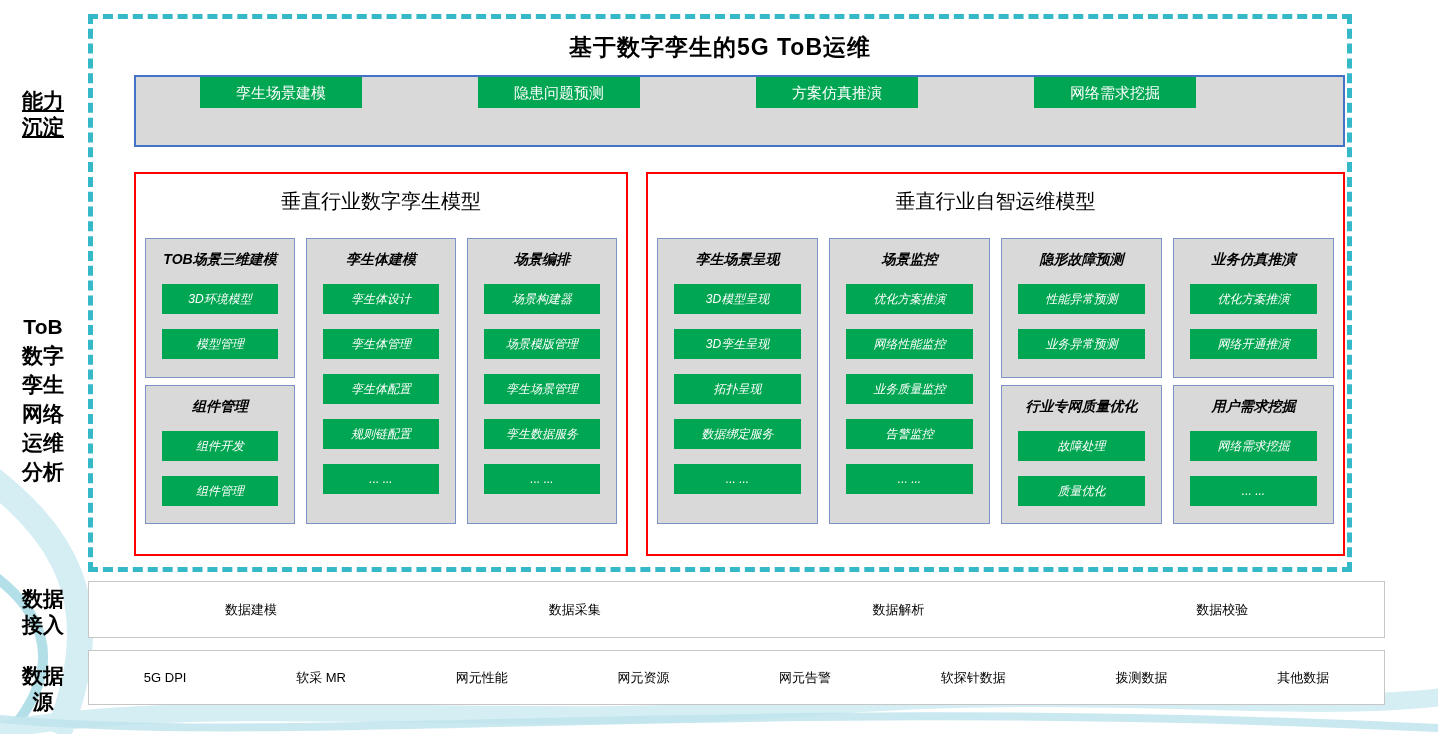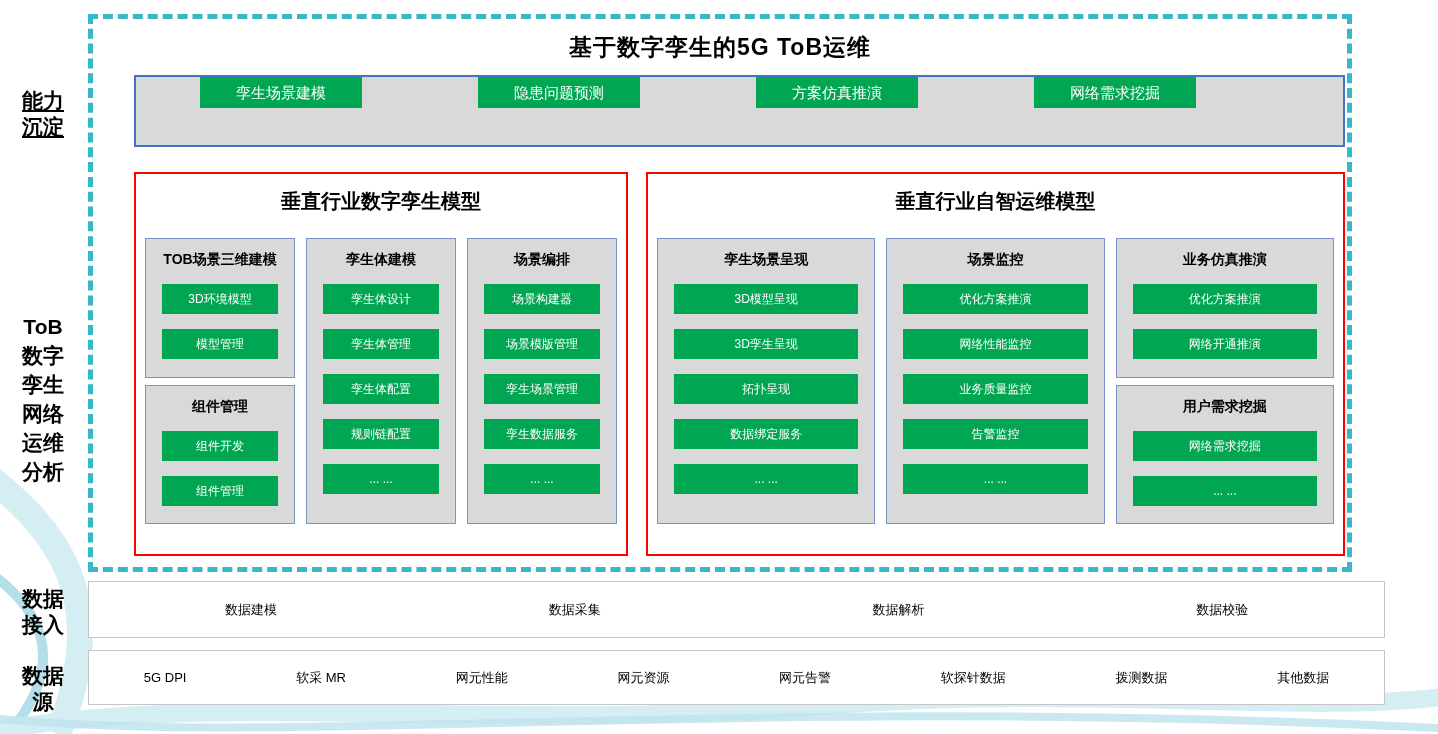--- a/index.html
+++ b/index.html
@@ -72,27 +72,27 @@
     width:calc(100% - 43px);height:384px;
   }
   .panel{
     border:2px solid var(--red);
     background:#fff;height:100%;
   }
   .panel:first-child{width:494px;flex:0 0 494px;}
   .panel:last-child{flex:1;}
   .panel-title{
     margin-top:14px;
-    text-align:center;font-size:20px;font-weight:bold;
+    text-align:center;font-size:20px;font-weight:normal;
   }
   .cols{
     display:flex;gap:11px;
     padding:0 9px;margin-top:23px;height:286px;
   }
-  .col{flex:1;display:flex;flex-direction:column;gap:7px;min-width:0;}
+  .col{flex:1;display:flex;flex-direction:column;gap:7px;min-width:0;font-style:italic;}
   .group{
     flex:1;background:var(--gray);
     border:1px solid var(--gblue);
     display:flex;flex-direction:column;
     padding-bottom:4px;overflow:hidden;
   }
   .group-header{
     padding:12px 2px 0;
     font-size:14px;font-weight:bold;text-align:center;
     white-space:nowrap;
@@ -200,20 +200,32 @@
               </div>
             </div>
             <div class="col">
               <div class="group">
                 <div class="group-header">场景监控</div>
                 <div class="green-btn item-btn">优化方案推演</div>
                 <div class="green-btn item-btn">网络性能监控</div>
                 <div class="green-btn item-btn">业务质量监控</div>
                 <div class="green-btn item-btn">告警监控</div>
                 <div class="green-btn item-btn">... ...</div>
+              </div>
+            </div>
+            <div class="col">
+              <div class="group">
+                <div class="group-header">隐形故障预测</div>
+                <div class="green-btn item-btn">性能异常预测</div>
+                <div class="green-btn item-btn">业务异常预测</div>
+              </div>
+              <div class="group">
+                <div class="group-header">行业专网质量优化</div>
+                <div class="green-btn item-btn">故障处理</div>
+                <div class="green-btn item-btn">质量优化</div>
               </div>
             </div>
             <div class="col">
               <div class="group">
                 <div class="group-header">业务仿真推演</div>
                 <div class="green-btn item-btn">优化方案推演</div>
                 <div class="green-btn item-btn">网络开通推演</div>
               </div>
               <div class="group">
                 <div class="group-header">用户需求挖掘</div>

